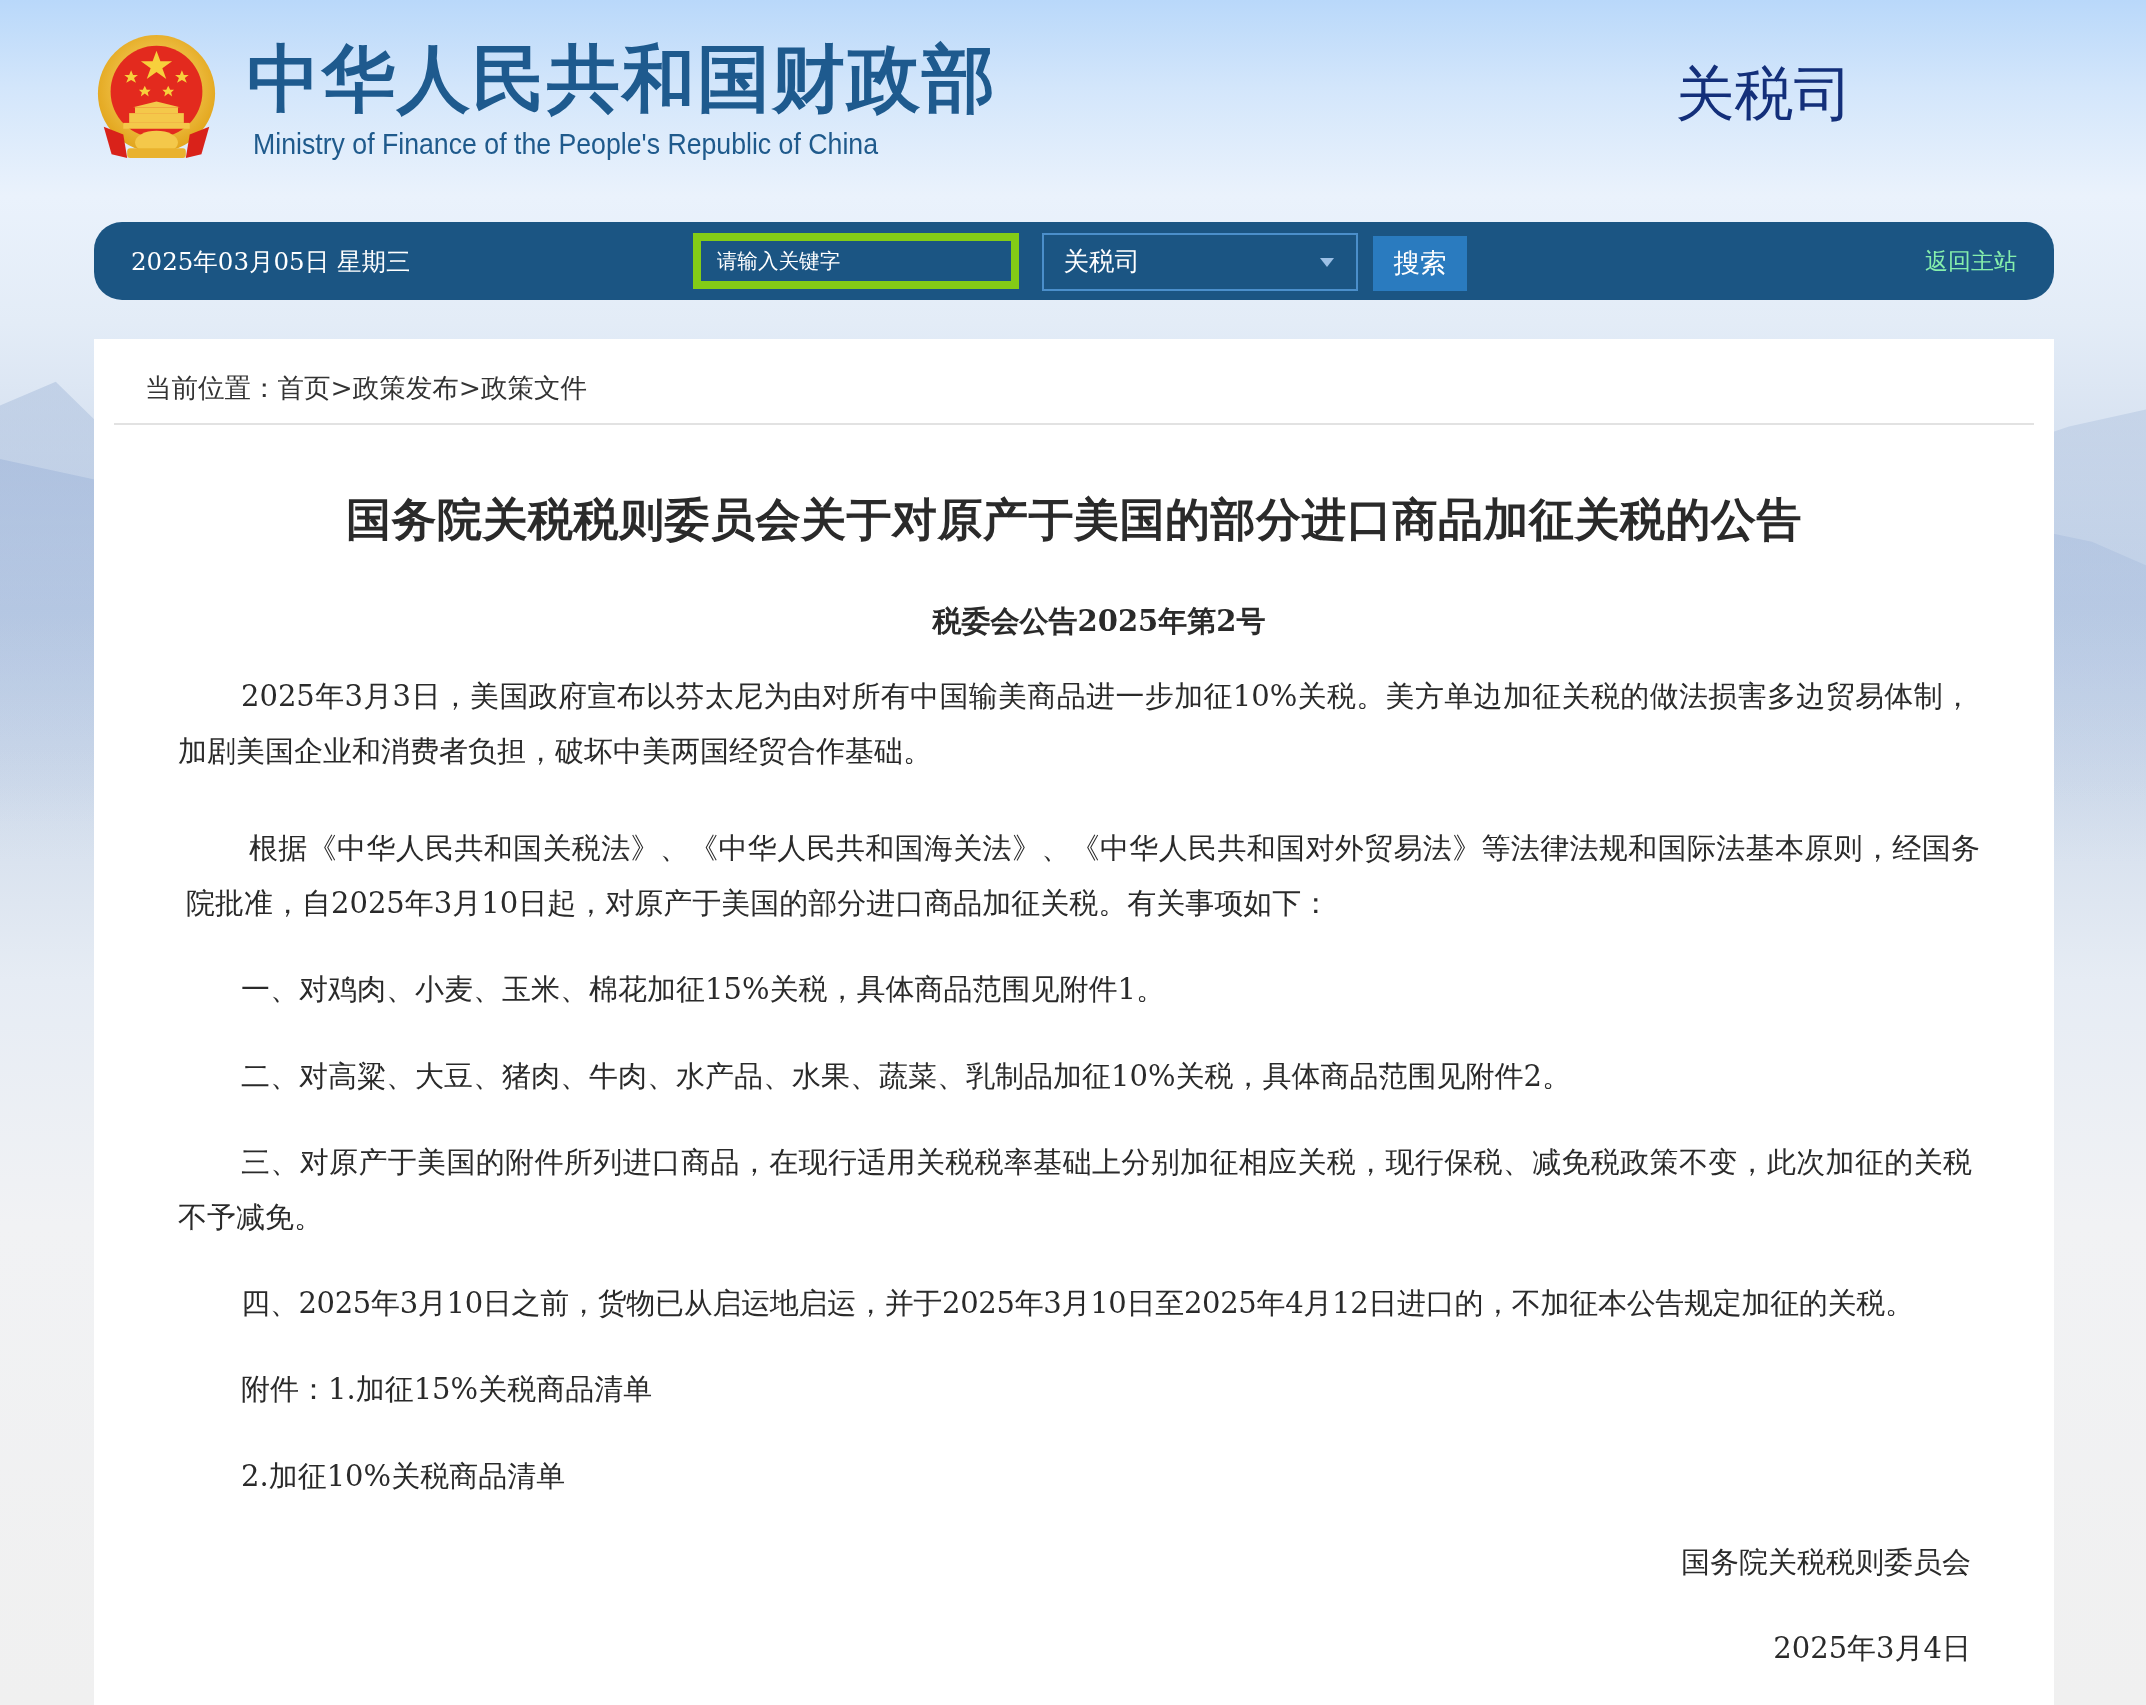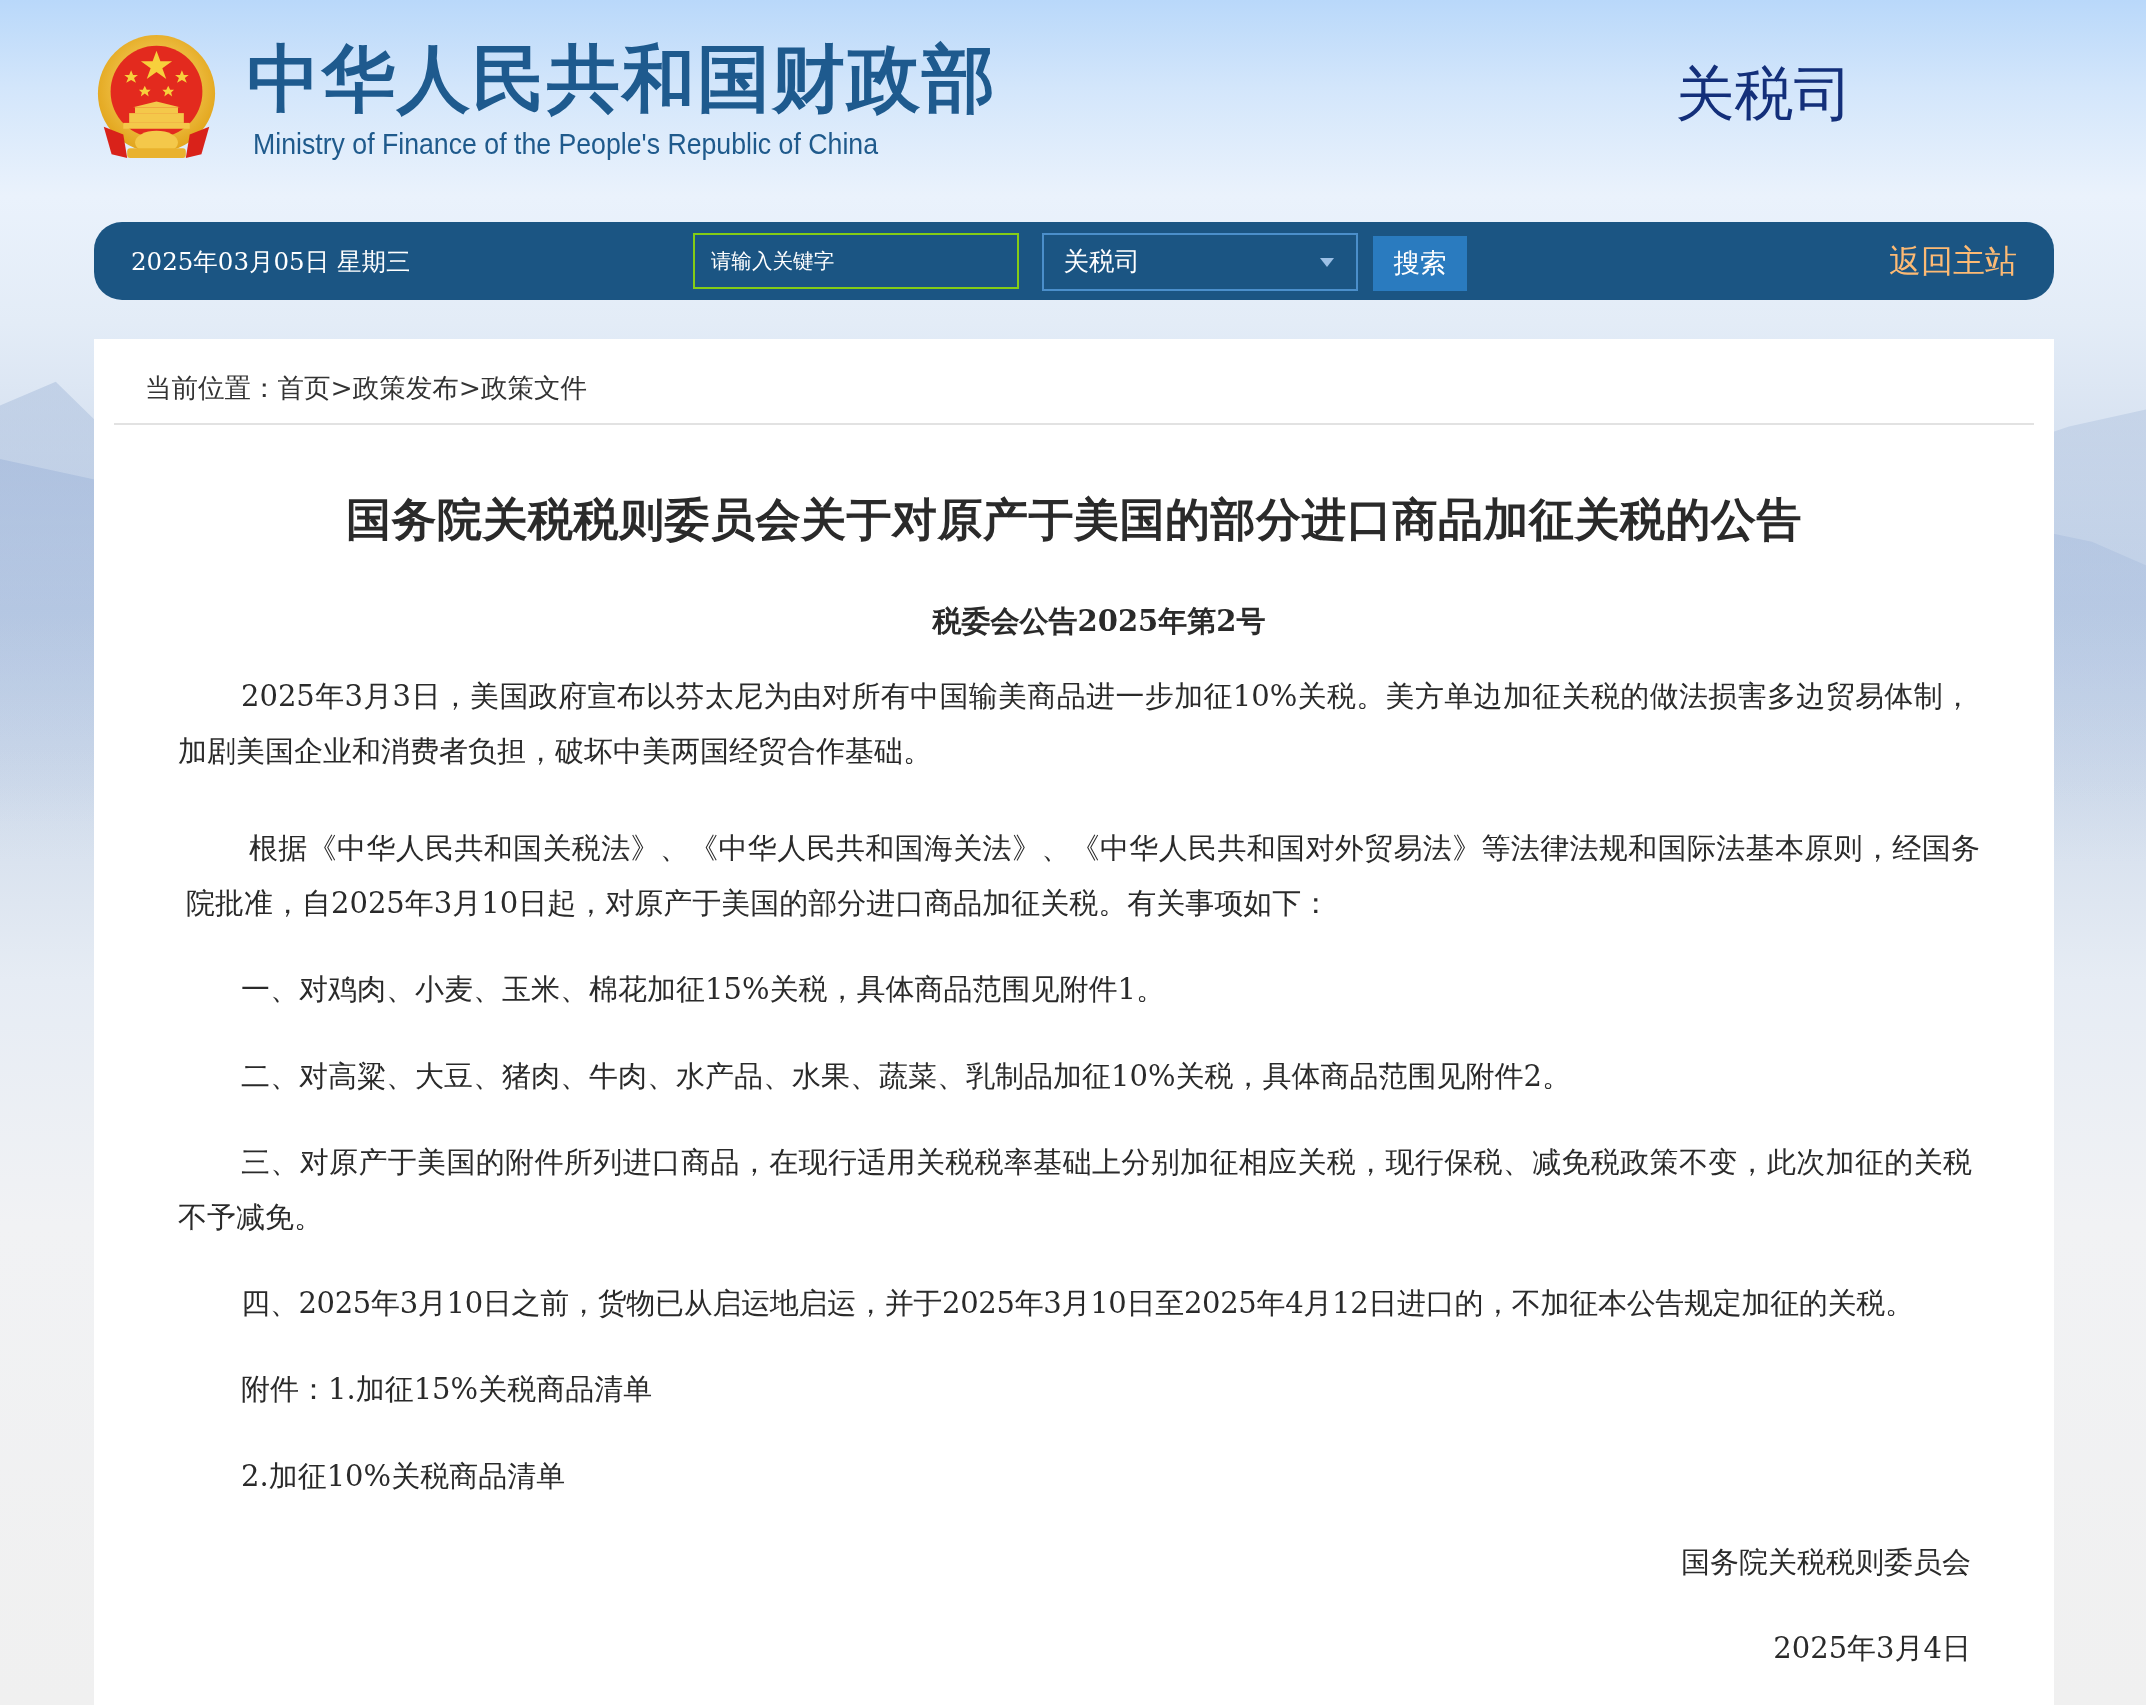--- a/index.html
+++ b/index.html
@@ -82,21 +82,21 @@
     .navbar {
       position: absolute; left: 94px; top: 222px; width: 1960px; height: 78px;
       background: #1b5583; z-index: 2; border-radius: 28px;
     }
     .nav-date {
       position: absolute; left: 37px; top: 21.6px;
       font-size: 24.5px; color: #ffffff; line-height: 35px; white-space: nowrap;
     }
     .search-input {
       position: absolute; left: 599px; top: 10.8px; width: 326px; height: 56px;
-      border: 2px solid #84cc16; background: #1b5583;
+      border: 8px solid #84cc16; background: #1b5583;
       color: #ffffff; font-size: 20.6px; padding-left: 15.7px;
       font-family: "DejaVu Sans", "Liberation Sans", sans-serif;
       outline: none;
     }
     .search-input::placeholder { color: #ffffff; opacity: 1; }
     .scope-select {
       position: absolute; left: 948px; top: 10.8px; width: 316px; height: 58px;
       border: 2px solid #4b8fcb; background: #1b5583;
       display: flex; align-items: center; padding-left: 19.6px;
       color: #ffffff; font-size: 25.5px;
@@ -108,21 +108,21 @@
       border-top: 9.8px solid #9cc0e6;
     }
     .search-btn {
       position: absolute; left: 1279px; top: 13.7px; width: 94px; height: 55px;
       background: #2a7bbf; color: #ffffff; font-size: 26.5px; border: none;
       display: flex; align-items: center; justify-content: center;
       font-family: "DejaVu Serif", "Liberation Serif", serif;
     }
     .home-link {
       position: absolute; right: 37px; top: 19.6px;
-      font-size: 32px; color: #fdba74; line-height: 39px; white-space: nowrap;
+      font-size: 23px; color: #86efac; line-height: 39px; white-space: nowrap;
       text-decoration: none;
     }
 
     
     .panel {
       position: absolute; left: 94px; top: 339px; width: 1960px; height: 1426px;
       background: #ffffff; z-index: 2;
     }
     .breadcrumb {
       position: absolute; left: 51px; top: 29px;

